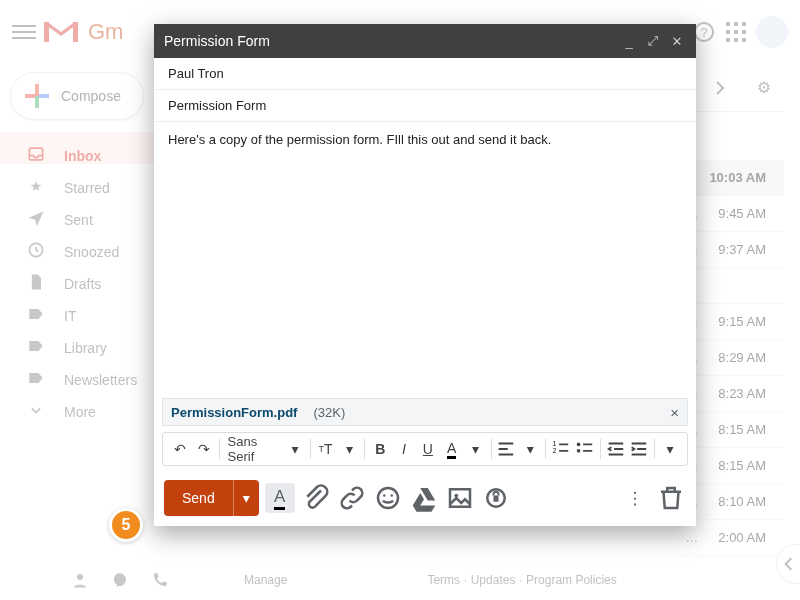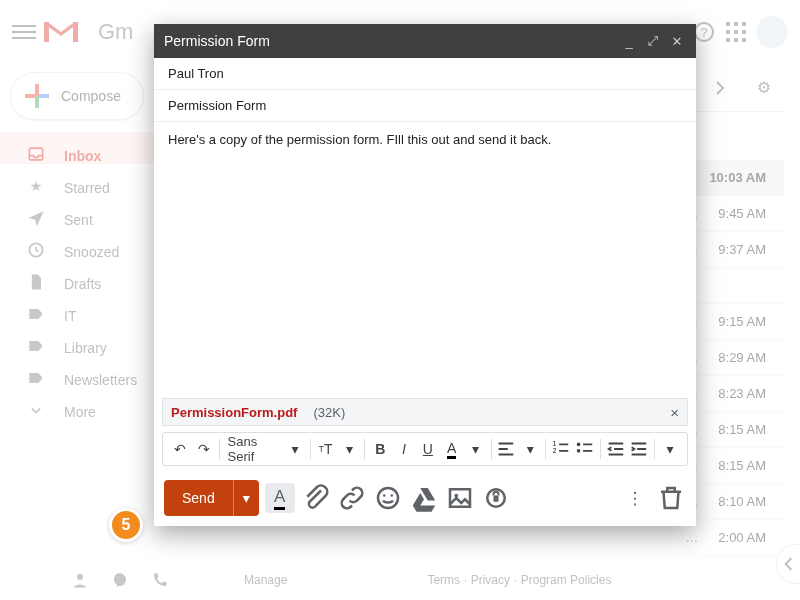--- a/index.html
+++ b/index.html
@@ -4,21 +4,21 @@
 <style>
 * { box-sizing: border-box; margin: 0; padding: 0; font-family: Arial, sans-serif; }
 body { width: 800px; height: 600px; overflow: hidden; position: relative; background: #fff; }
 .overlay { position:absolute; inset:0; background: rgba(255,255,255,0.6); z-index:5; pointer-events:none;}
 
 
 .topbar { height:64px; display:flex; align-items:center; padding:0 12px; gap:8px; }
 .burger { width:24px; height:24px; color:#5f6368; display:flex; flex-direction:column; justify-content:center; gap:4px;}
 .burger span{ display:block; height:2px; background:#5f6368;}
 .logo-M { width:34px; height:26px; position:relative;}
-.logo-text{ font-size:22px; color:#737373; margin-left:12px;}
+.logo-text{ font-size:22px; color:#c2410c; margin-left:2px;}
 .topbar .sp{flex:1;}
 .topbar .icon{width:24px;height:24px;color:#5f6368; display:flex;align-items:center;justify-content:center;}
 .apps{width:20px;height:20px;display:grid;grid-template-columns:repeat(3,4px);grid-template-rows:repeat(3,4px);gap:4px;}
 .apps i{background:#5f6368;border-radius:1px;}
 .avatar{width:32px;height:32px;border-radius:50%;background:#dce6ef;}
 
 
 .sidebar{position:absolute;top:64px;left:0;bottom:32px;width:216px;padding-top:8px;}
 .compose-btn{margin:0 0 12px 10px;height:48px;padding:0 22px 0 14px;border:1px solid #dadce0;border-radius:24px;background:#fff;display:inline-flex;align-items:center;gap:12px;color:#3c4043;font-size:14px;font-weight:500;box-shadow:0 1px 2px rgba(0,0,0,.1);}
 .compose-plus{width:24px;height:24px;position:relative;}
@@ -48,21 +48,21 @@
 .side-knob{position:absolute;right:0;bottom:16px;width:24px;height:40px;border:1px solid #ddd;border-right:0;border-radius:20px 0 0 20px;background:#fff;display:flex;align-items:center;justify-content:center;color:#5f6368;}
 
 
 .compose{position:absolute;z-index:10;left:154px;top:24px;width:542px;background:#fff;box-shadow:0 8px 24px rgba(0,0,0,.35);}
 .compose-head{height:34px;background:#404040;color:#fff;display:flex;align-items:center;padding:0 10px;font-size:14px;}
 .compose-head .sp{flex:1;}
 .win-ic{width:18px;height:18px;margin-left:6px;display:flex;align-items:center;justify-content:center;font-size:13px;color:#ccc;}
 .fld{padding:8px 14px;font-size:13px;color:#222;border-bottom:1px solid #eee;}
 .body-area{padding:10px 14px;height:270px;font-size:13px;color:#222;}
 .attach-row{margin:6px 8px;height:28px;background:#f3f5f7;border:1px solid #e0e4e8;display:flex;align-items:center;padding:0 8px;font-size:13px;}
-.attach-name{color:#b91c1c;font-weight:600;}
+.attach-name{color:#0c4a6e;font-weight:600;}
 .attach-size{color:#5f6368;margin-left:16px;}
 .attach-x{margin-left:auto;color:#5f6368;font-size:15px;}
 .fmt-bar{margin:4px 8px;height:34px;border:1px solid #ddd;border-radius:3px;display:flex;align-items:center;padding:0 6px;gap:2px;color:#444;}
 .fmt-ic{width:26px;height:26px;display:flex;align-items:center;justify-content:center;font-size:14px;}
 .fmt-sep{width:1px;height:20px;background:#ddd;margin:0 2px;}
 .fmt-font{font-size:13px;padding:0 4px;}
 .underline{text-decoration:underline;}
 .actions{display:flex;align-items:center;padding:10px 10px;gap:6px;}
 .send-btn{height:36px;display:flex;align-items:center;background:#c2410c;color:#fff;border-radius:4px;overflow:hidden;font-size:14px;font-weight:500;}
 .send-main{padding:0 18px;}
@@ -270,21 +270,21 @@
     <span class="footer-ic"><svg viewBox="0 0 24 24">
           <path d="M12 3a8 8 0 00-4 15l-1 3 4-1a8 8 0 101-17z" fill="#757575"></path>
         </svg></span>
     <span class="footer-ic"><svg viewBox="0 0 24 24">
           <path d="M6 3c-1 0-2 1-2 2 0 8 7 15 15 15 1 0 2-1 2-2v-3l-5-1-2 2c-3-1-5-3-6-6l2-2-1-5H6z" fill="#757575"></path>
         </svg></span>
   </div>
   <div class="btm-ctr">
     <div>Manage</div>
   </div>
-  <div class="btm-right">Terms · Privacy · Program Policies</div>
+  <div class="btm-right">Terms · Updates · Program Policies</div>
 </div>
 <div class="side-knob">
     <svg viewBox="0 0 24 24" width="14">
       <path d="M15 6l-6 6 6 6" stroke="#5f6368" stroke-width="2" fill="none"></path>
     </svg>
   </div>
 
 <div class="overlay"></div>
 
 <div class="compose">

